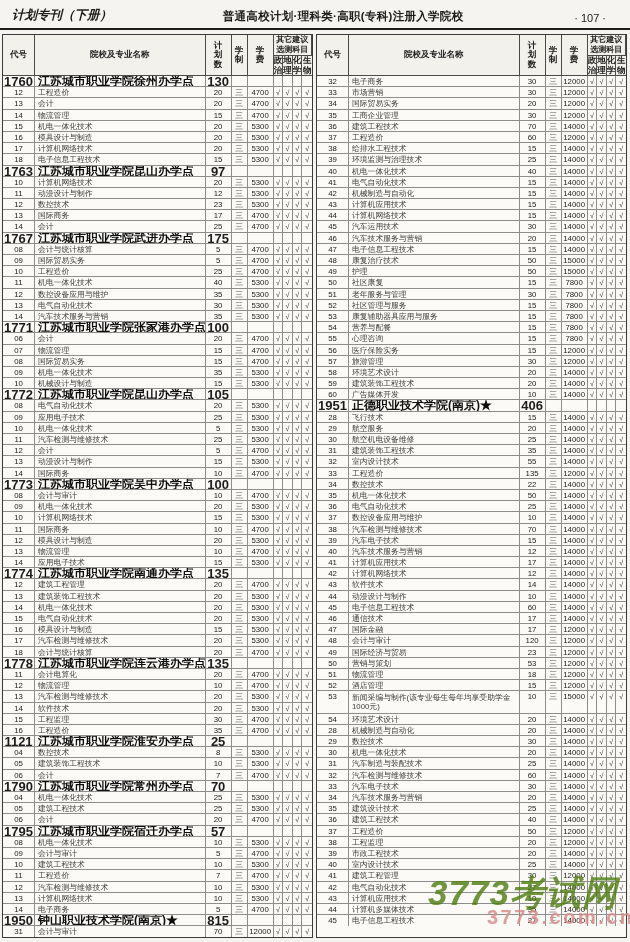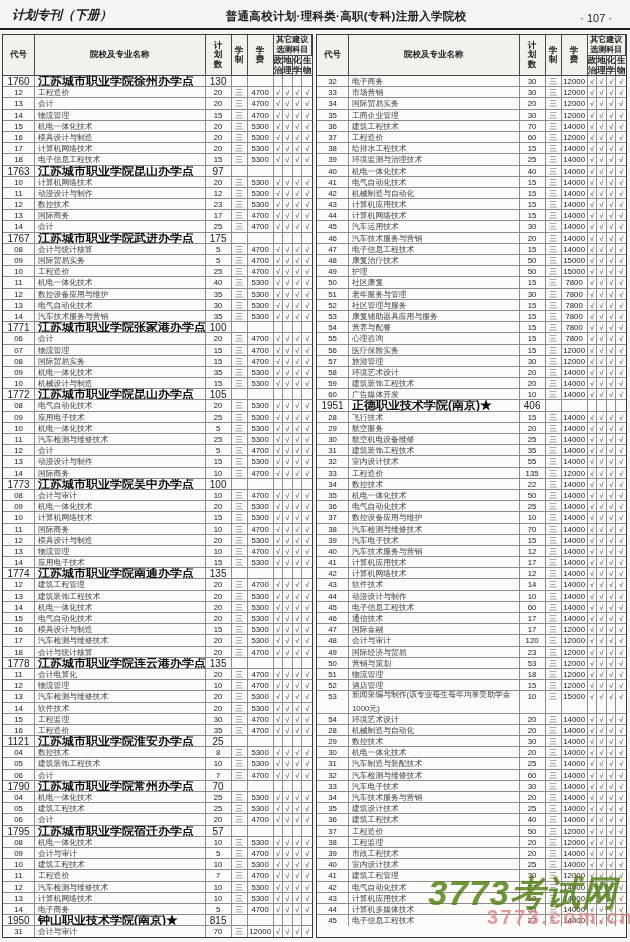--- a/index.html
+++ b/index.html
@@ -1,38 +1,38 @@
 <!DOCTYPE html>
 <html><head>
 <meta charset="utf-8">
 <style>
   html,body{margin:0;padding:0}
   body{width:630px;height:942px;background:#f5f4f0;font-family:"Liberation Sans",sans-serif;color:#1c1c1c;position:relative;overflow:hidden}
-  .pagehead{display:flex;justify-content:space-between;align-items:flex-end;padding:7px 18px 4px 12px;border-bottom:2.5px solid #1e1e1e}
+  .pagehead{display:flex;justify-content:space-between;align-items:flex-end;padding:7px 24px 4px 12px;border-bottom:2.5px solid #1e1e1e}
   .ph-left{font-family:"Liberation Serif",serif;font-weight:bold;font-style:italic;font-size:12.5px}
   .ph-center{font-weight:bold;font-size:11.5px;letter-spacing:.3px}
   .ph-right{font-size:11px}
   .tables{display:flex;gap:3px;padding:4px 2px 0 2px}
   .tcol{width:311px;border:1.4px solid #3a3a3a;background:#fbfaf6;box-sizing:border-box}
   .thead{display:grid;grid-template-columns:32px 1fr 26px 16px 26px repeat(4,9.6px);grid-template-rows:21px 20px;font-weight:bold;font-size:8.5px;text-align:center;background:#f3f1ec}
   .hc{border-right:1px solid #4a4a4a;border-bottom:1px solid #4a4a4a;display:flex;align-items:center;justify-content:center;overflow:hidden}
   .hc.span2{grid-row:1/3}
   .hc.other-top{grid-column:6/10;font-size:8px}
   .hc:nth-last-child(1){border-right:none}
   .vt{display:block;width:1.05em;word-break:break-all;line-height:1.08;margin:auto}
   .vt4{display:block;width:4.2em;word-break:break-all;line-height:1.25;margin:auto}
   .row{display:grid;grid-template-columns:32px 1fr 26px 16px 26px repeat(4,9.6px);height:11.2px;font-size:7.8px;line-height:11px;border-bottom:1px solid #8d8d8d;box-sizing:border-box}
   .row:last-child{border-bottom:none}
   .row.tall{height:22.4px}
   .cell{border-right:1px solid #8d8d8d;overflow:hidden;text-align:center;white-space:nowrap;box-sizing:border-box}
   .cell:last-child{border-right:none}
   .c-name{text-align:left;padding-left:3px;color:#3d3d3d}
-  .row.tall .c-name{white-space:normal;line-height:14px;display:flex;align-items:center}
+  .row.tall .c-name{white-space:normal;line-height:9px;display:flex;align-items:center}
   .group .c-name{font-weight:bold;color:#0e0e0e;font-size:12px}
-  .group .c-code,.group .c-plan{font-weight:normal;font-size:10px}
+  .group .c-code,.group .c-plan{font-weight:bold;font-size:13px}
   .c-years{color:#555}
   .c-check{font-size:7.2px;color:#3a3a3a}
   .wm1{position:absolute;left:428px;top:870px;font-size:35px;font-weight:bold;font-style:italic;letter-spacing:1px;opacity:.8;pointer-events:none}
   .wm2{position:absolute;left:487px;top:906px;font-size:20px;font-weight:bold;letter-spacing:2.5px;opacity:.85;pointer-events:none}
 </style>
 </head>
 <body>
 
 <div class="pagehead">
   <span class="ph-left">计划专刊（下册）</span>

